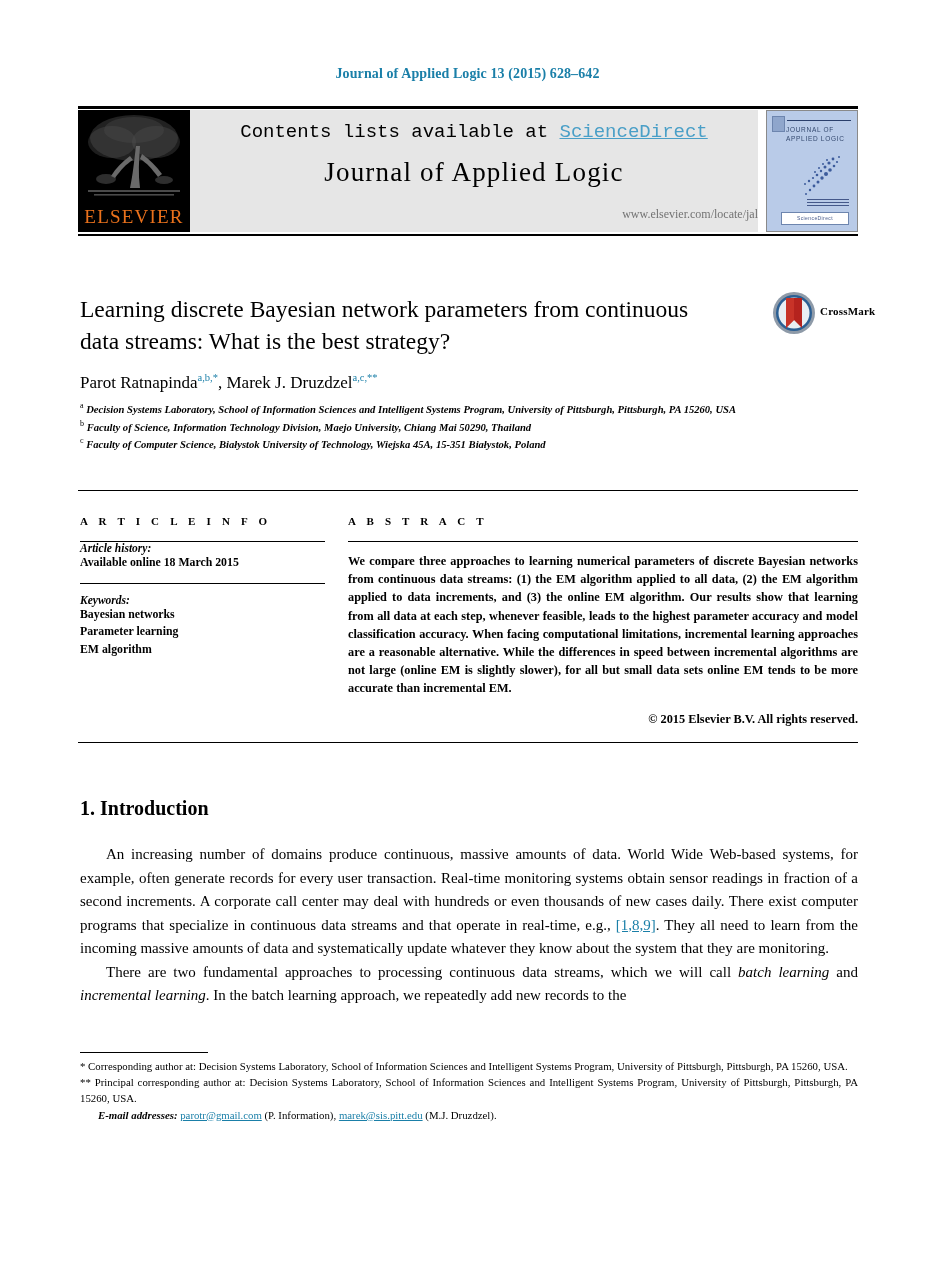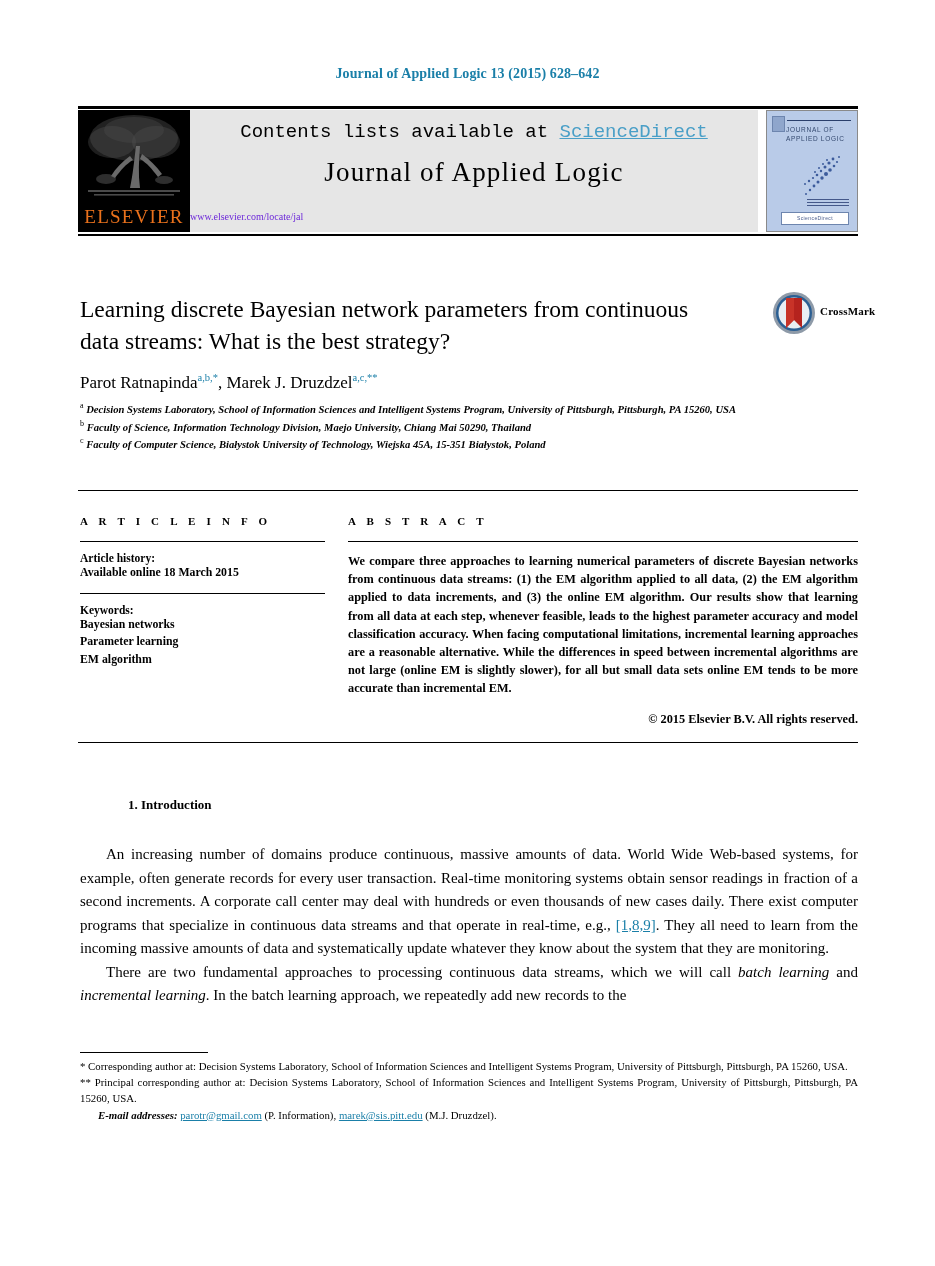--- a/index.html
+++ b/index.html
@@ -91,23 +91,23 @@
     position: absolute;
     top: 47px; left: 0; right: 0;
     text-align: center;
     font-size: 27px;
     font-family: "Liberation Serif", serif;
     letter-spacing: 1.2px;
   }
   .jhome-link {
     position: absolute;
     bottom: 10px; left: 0; right: 0;
-    text-align: left;
-    font-size: 10px;
-    color: #6d28d9;
+    text-align: right;
+    font-size: 12px;
+    color: #737373;
   }
   .cover-thumb {
     flex: 0 0 92px;
     width: 92px;
     margin-left: 8px;
     border: 1px solid #8a8a8a;
     background: #b9cbe8;
     position: relative;
     box-sizing: border-box;
   }
@@ -242,22 +242,22 @@
     margin-top: 14px;
   }
   .hr-thin2 {
     height: 1px;
     background: #000;
     margin-top: 11px;
     margin-bottom: 10px;
   }
   .info-label {
     font-size: 11.5px;
-    font-weight: bold;
-    margin-top: 10px;
+    font-style: italic;
+    font-weight: bold;
   }
   .info-val {
     font-size: 11.8px;
     font-weight: bold;
     line-height: 1.5;
   }
   .kw-item {
     font-size: 11.8px;
     font-weight: bold;
     line-height: 1.5;
@@ -280,24 +280,23 @@
     left: 78px; top: 742px;
     width: 780px;
     height: 1px;
     background: #000;
   }
 
   
   .sec-title {
     position: absolute;
     left: 80px; top: 797px;
-    font-size: 13px;
-    font-weight: bold;
-    font-family: "Liberation Serif", serif;
-    margin-left: 48px;
+    font-size: 20px;
+    font-weight: bold;
+    font-family: "Liberation Serif", serif;
   }
   .body-text {
     position: absolute;
     left: 80px; top: 843px;
     width: 778px;
     font-size: 15px;
     line-height: 1.57;
     text-align: justify;
     font-family: "Liberation Serif", serif;
   }

